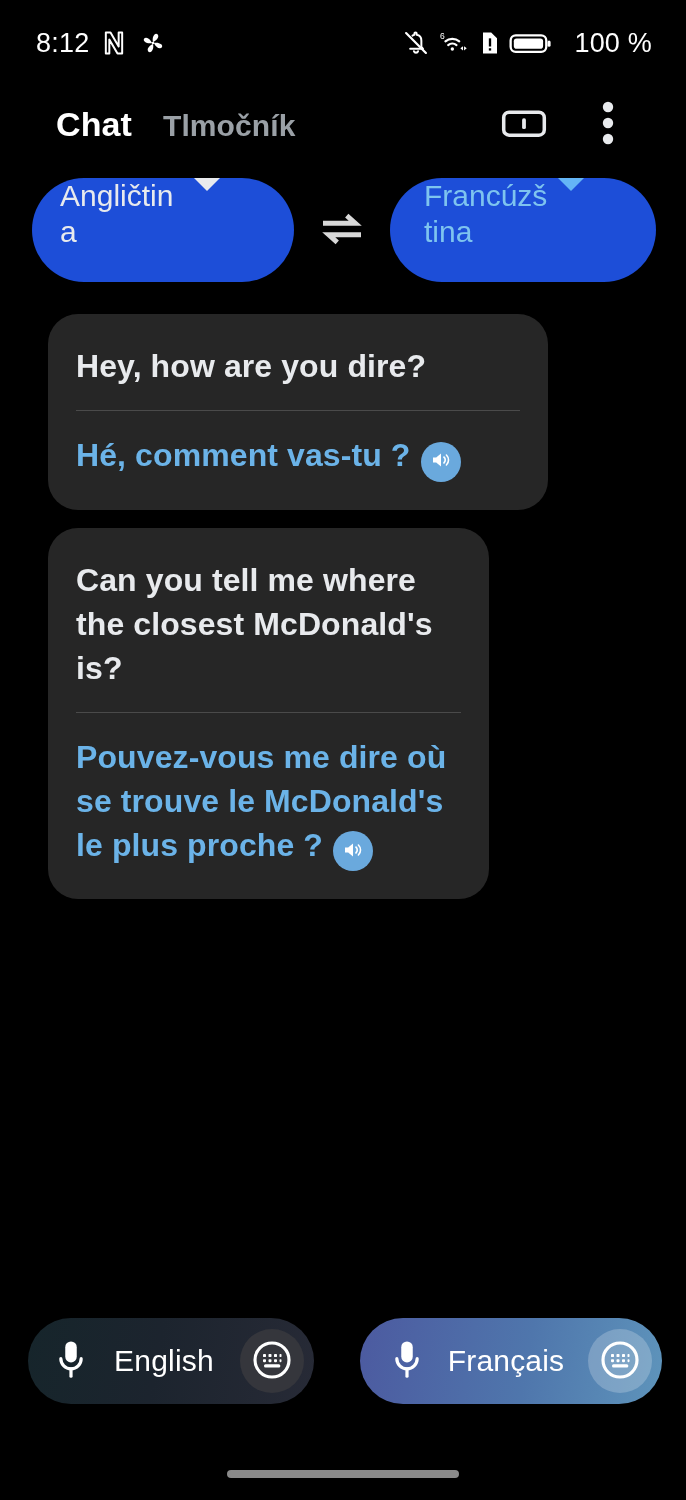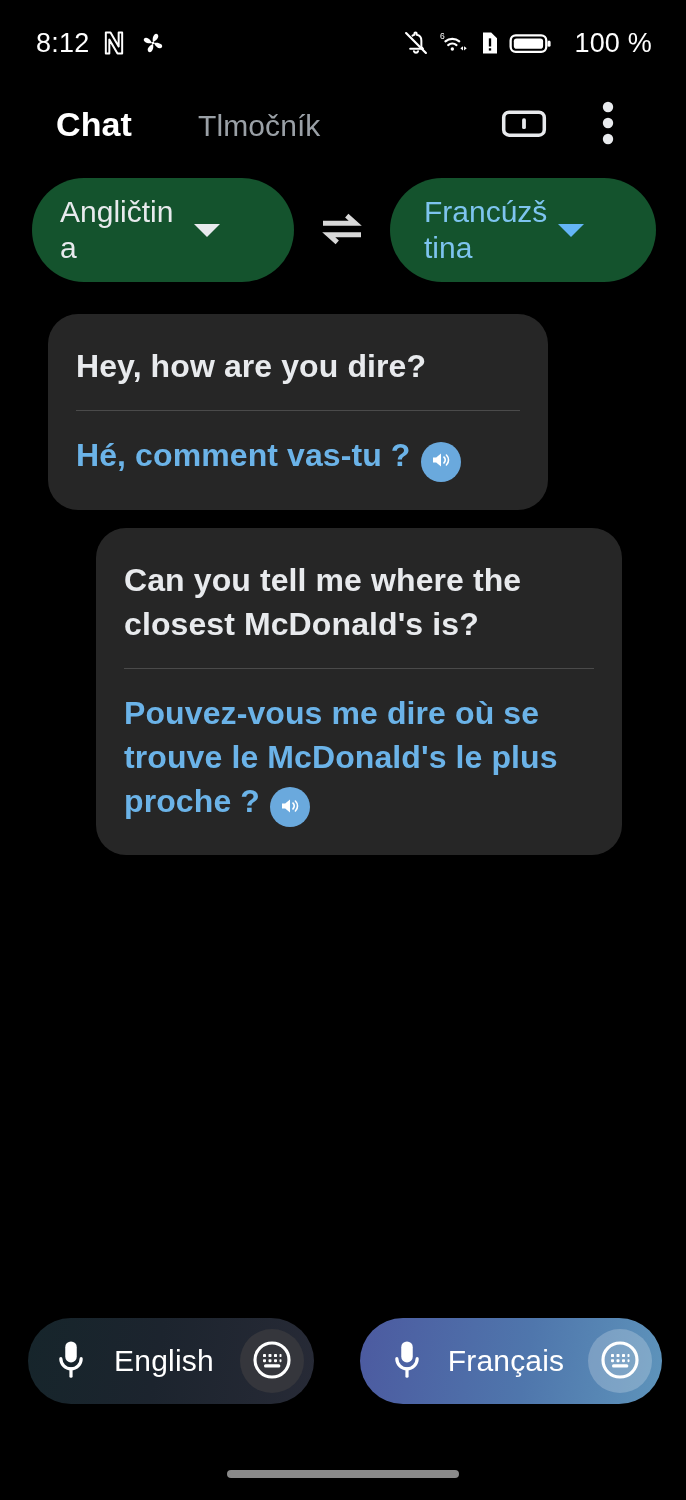--- a/index.html
+++ b/index.html
@@ -62,24 +62,23 @@
     flex: 1;
   }
   .tab-active {
     font-size: 34px;
     font-weight: bold;
     color: #ffffff;
     letter-spacing: 0.1px;
   }
   .tab-inactive {
     font-size: 30px;
-    font-weight: normal;
+    font-weight: bold;
     color: #9aa0a6;
     letter-spacing: 0.1px;
-    margin-left: 35px;
   }
   .header-actions {
     display: flex;
     align-items: center;
     gap: 28px;
     padding-right: 22px;
   }
   .hdr-btn {
     width: 56px;
     height: 56px;
@@ -92,25 +91,25 @@
   }
 
   
   .lang-row {
     display: flex;
     align-items: center;
     padding: 8px 30px 0 32px;
     gap: 0;
   }
   .lang-chip {
-    background: #14532d;
+    background: #1d4ed8;
     border-radius: 52px;
     height: 104px;
     display: flex;
-    align-items: center;
+    align-items: flex-start;
     padding: 0 24px 0 28px;
     cursor: pointer;
     border: none;
     flex: 0 0 auto;
   }
   .lang-chip.left  { width: 262px; }
   .lang-chip.right { width: 266px; justify-content: flex-start; padding-left: 34px; }
   .lang-label {
     font-size: 30px;
     line-height: 36px;
@@ -152,21 +151,21 @@
     flex-direction: column;
     gap: 18px;
   }
   .bubble {
     background: #262626;
     border-radius: 30px;
     padding: 30px 28px 28px 28px;
     align-self: flex-start;
   }
   .bubble.b1 { width: 500px; }
-  .bubble.b2 { width: 526px; margin-left: 48px; }
+  .bubble.b2 { width: 441px; }
   .src-text {
     font-size: 32px;
     line-height: 44px;
     font-weight: bold;
     color: #e8eaed;
     letter-spacing: 0.1px;
   }
   .divider {
     height: 1px;
     background: #4a4a4a;

